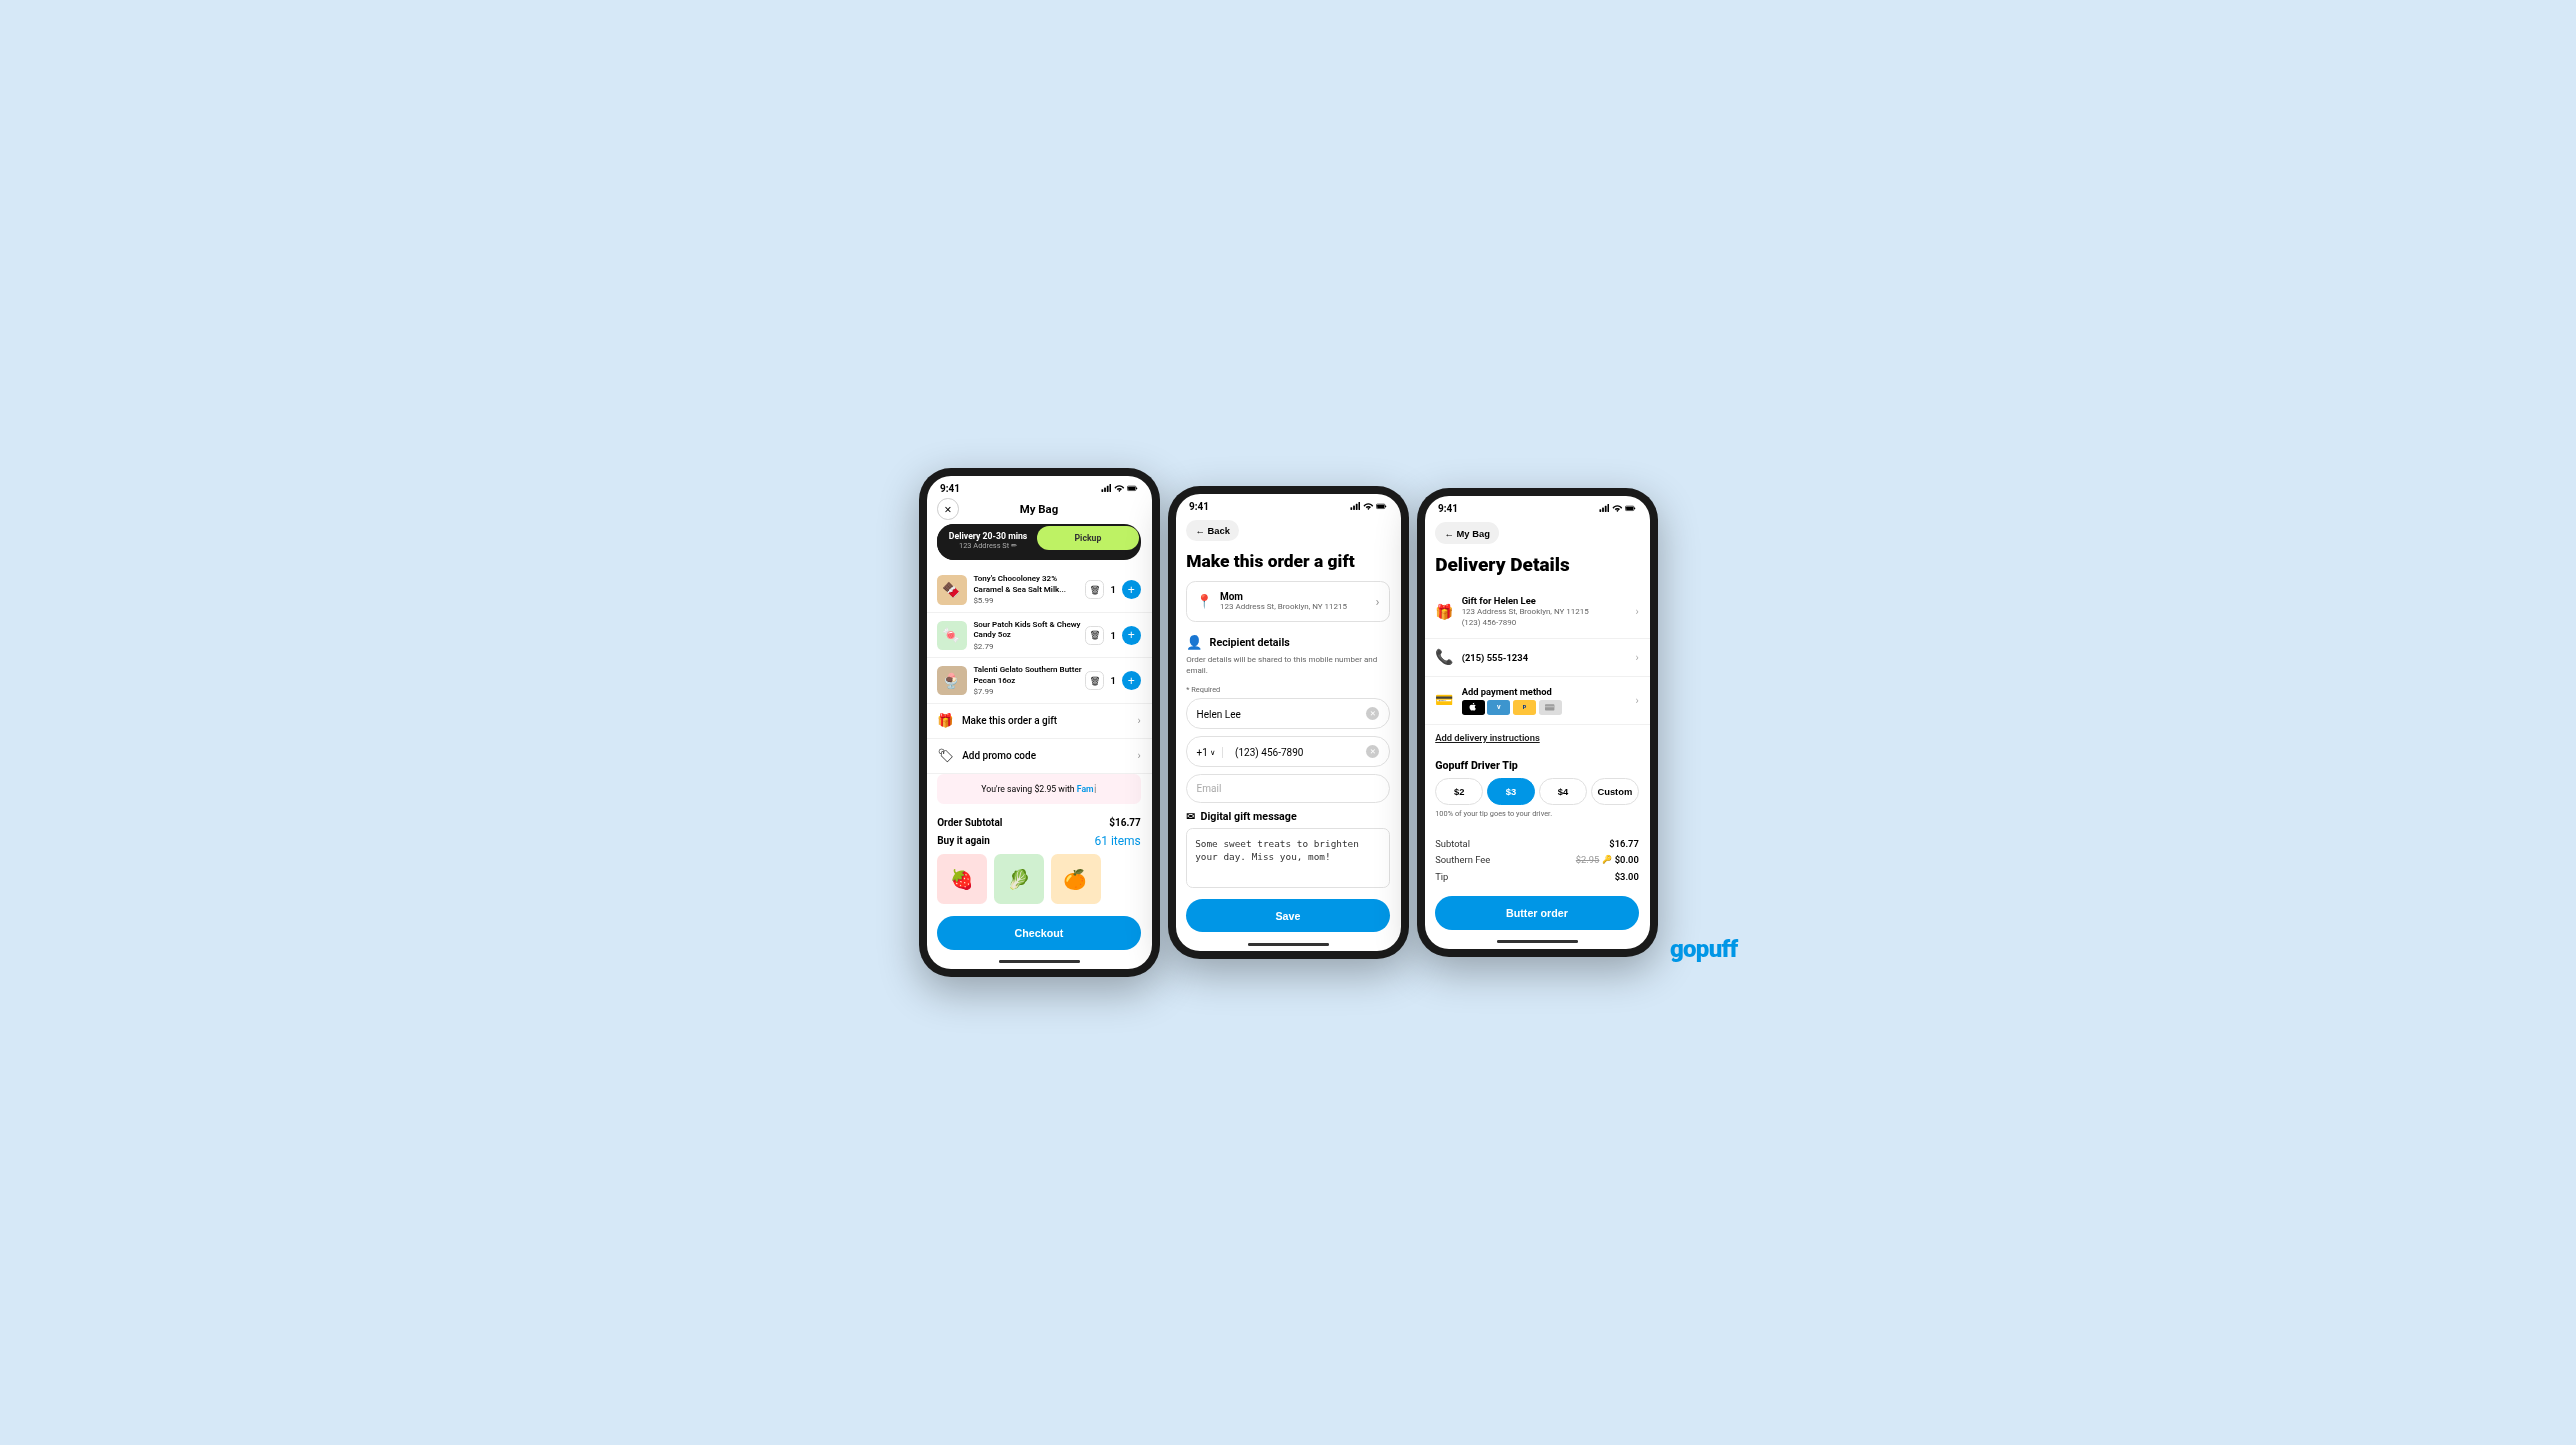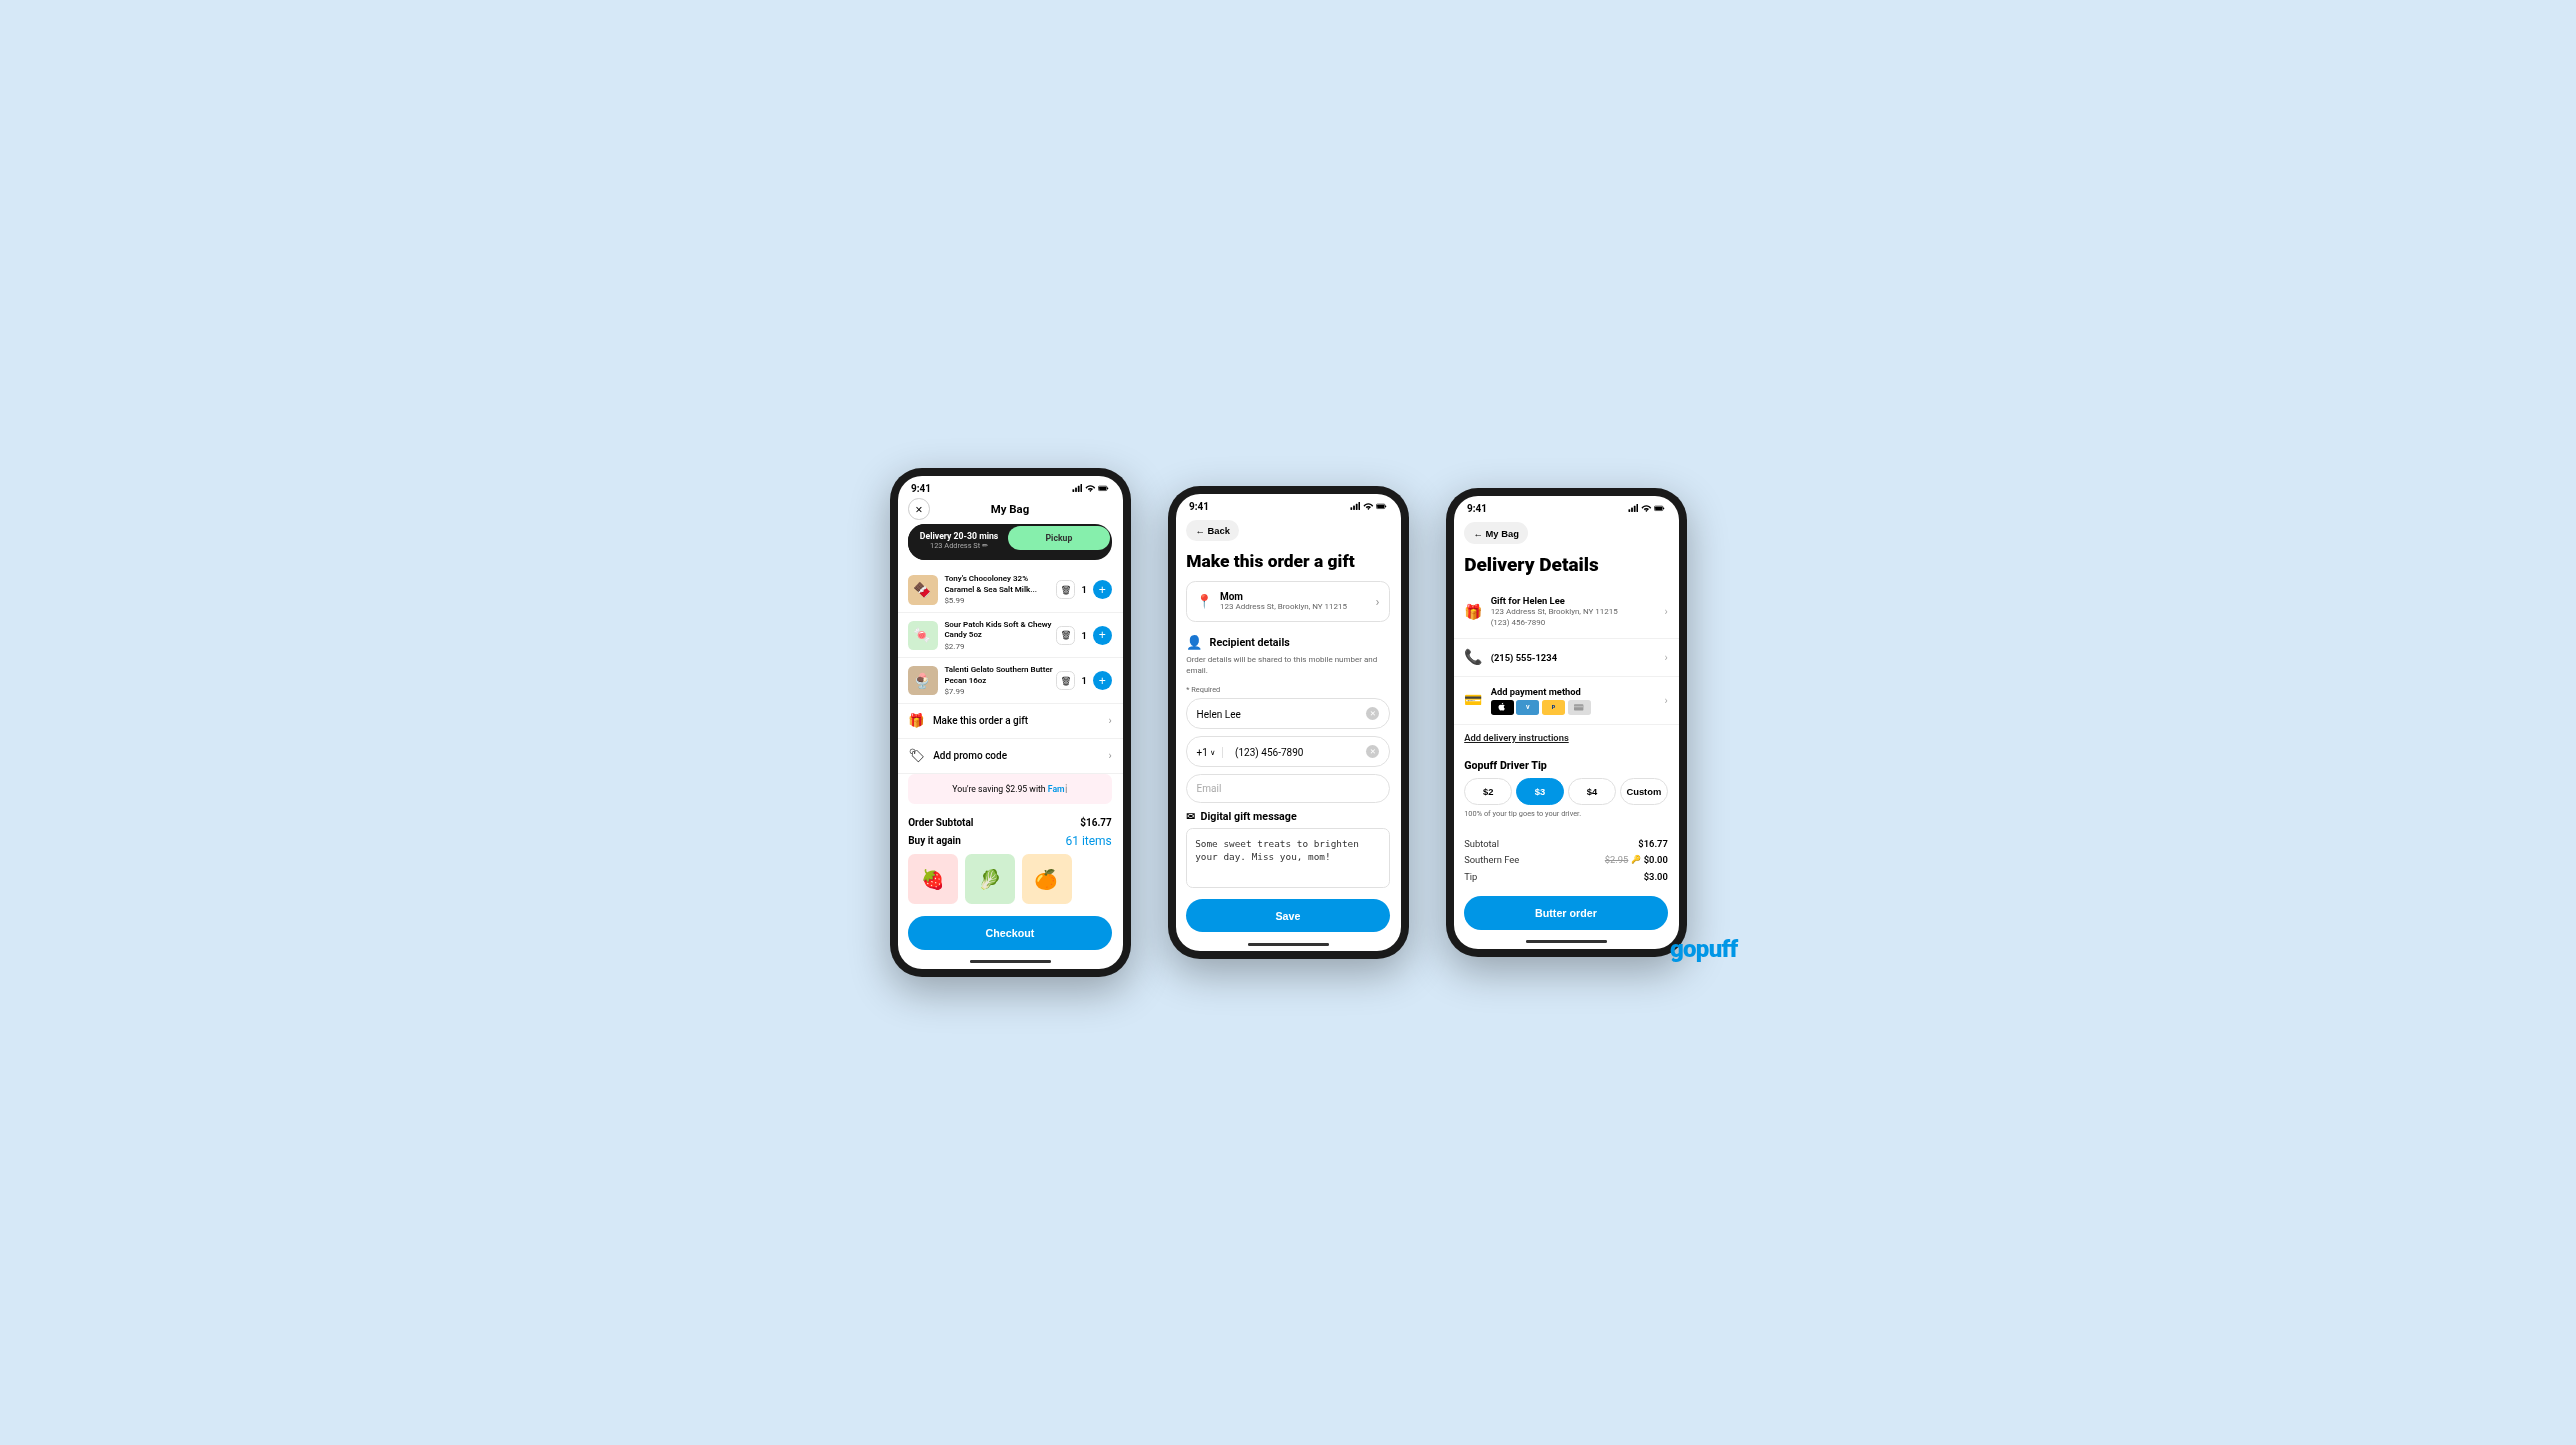--- a/index.html
+++ b/index.html
@@ -7,21 +7,21 @@
       background: #d6e8f7;
       min-height: 100vh;
       display: flex;
       align-items: center;
       justify-content: center;
       font-family: -apple-system, BlinkMacSystemFont, 'Segoe UI', Roboto, sans-serif;
       padding: 27px 13.4px;
     }
     .page-wrapper {
       display: flex;
-      gap: 37px;
+      gap: 8px;
       align-items: center;
       justify-content: center;
       position: relative;
       width: 100%;
       max-width: 939px;
     }
     .phone {
       background: #1a1a1a;
       border-radius: 32px;
       padding: 8px;
@@ -75,21 +75,21 @@
       flex: 1;
       padding: 6.7px 8px;
       text-align: center;
       cursor: pointer;
     }
     .delivery-btn.active {
       background: #1a1a1a;
       color: white;
     }
     .delivery-btn.inactive {
-      background: #86efac;
+      background: #bef264;
       color: #333;
       border-radius: 17px;
       margin: 2px 2px 10px -2px;
     }
     .delivery-btn .line1 { font-size: 8.7px; font-weight: 700; }
     .delivery-btn .line2 { font-size: 7.4px; color: #aaa; }
     .delivery-btn.active .line2 { color: #aaa; }
     .delivery-btn.inactive .line1 { color: #333; }
 
     .cart-item {

